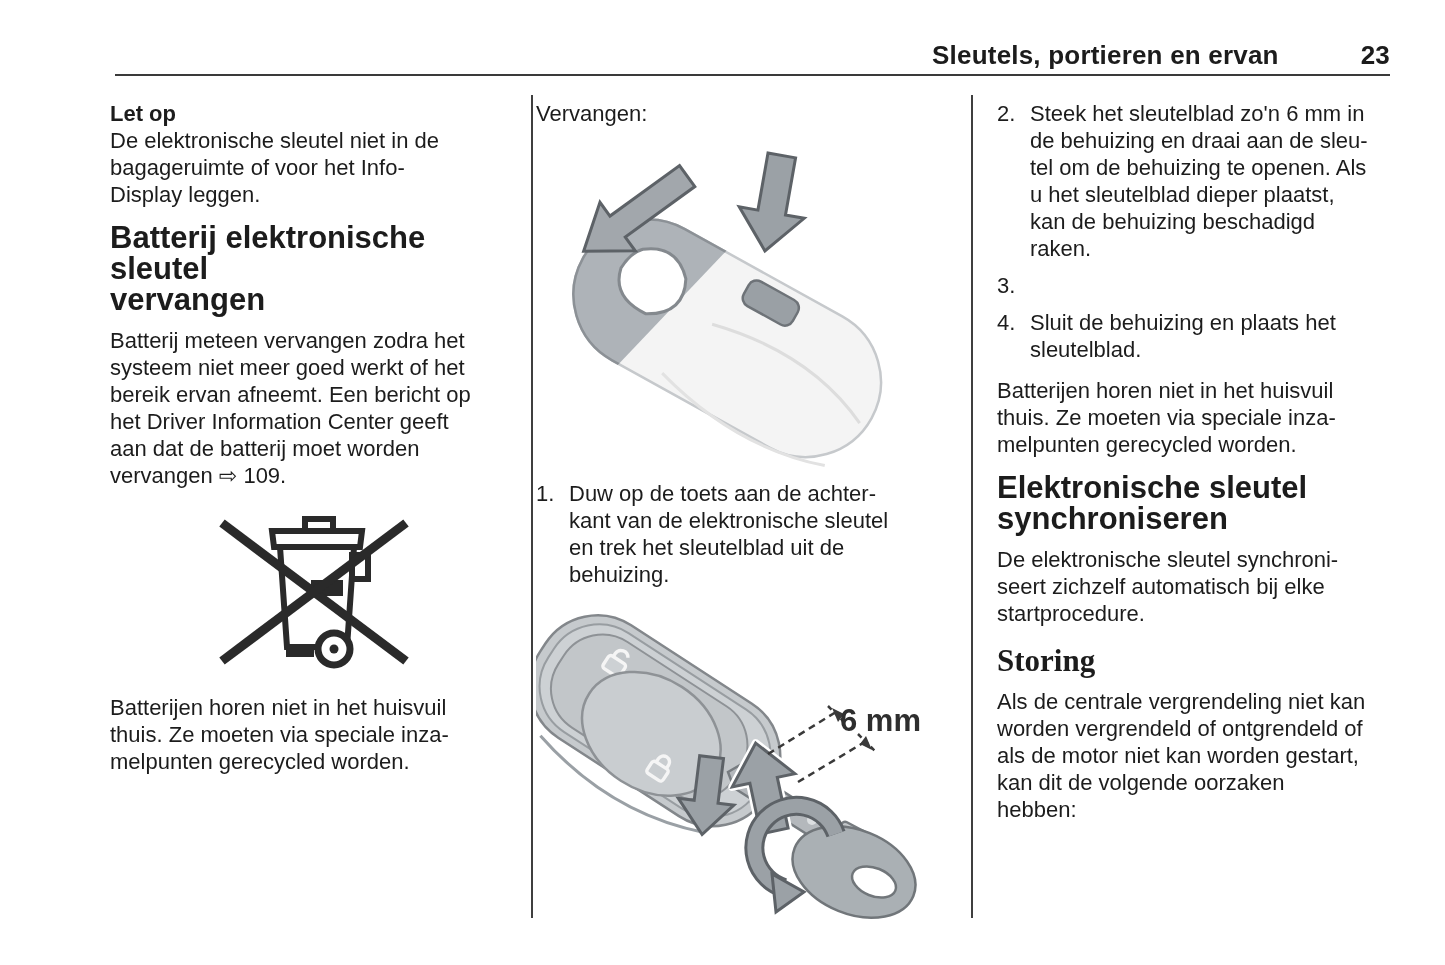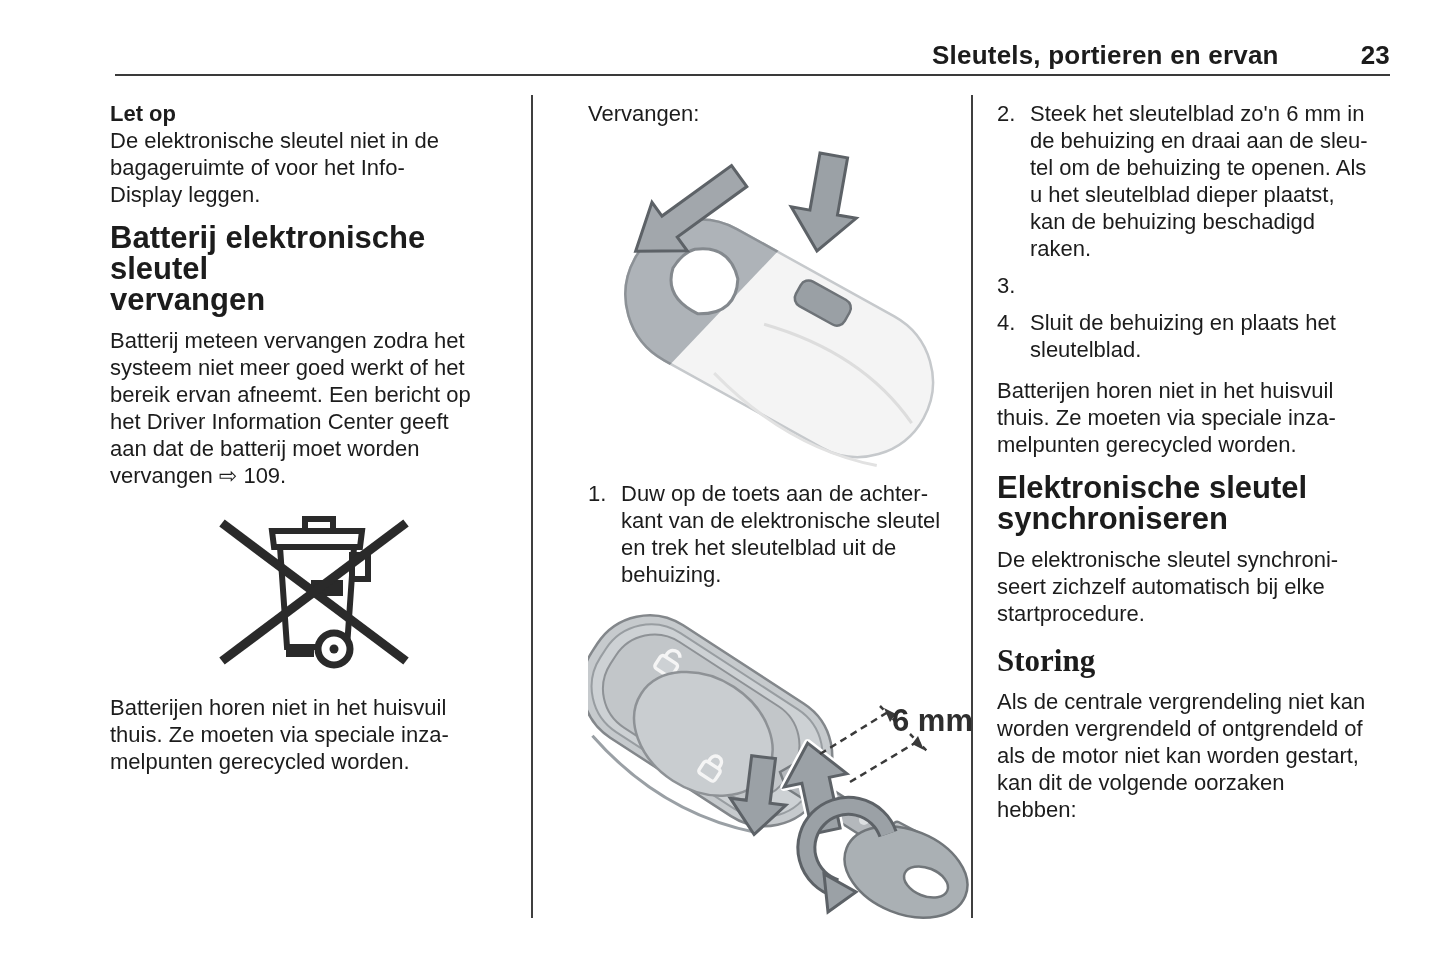--- a/index.html
+++ b/index.html
@@ -9,21 +9,21 @@
     overflow:hidden;
   }
   .hdr{
     position:absolute;top:40px;right:55px;display:flex;align-items:baseline;gap:82px;
     font-weight:bold;font-size:26px;letter-spacing:0.2px;
   }
   .rule{position:absolute;left:115px;right:55px;top:74px;height:2px;background:#3a3a3a;}
   .vdiv{position:absolute;top:95px;height:823px;width:2px;background:#3f3f3f;}
   .col{position:absolute;top:100px;font-size:22px;line-height:27px;}
   #col1{left:110px;width:398px;}
-  #col2{left:588px;width:398px;}
+  #col2{left:536px;width:398px;}
   #col3{left:997px;width:400px;}
   .lines{white-space:pre-line;}
   .b{font-weight:bold;}
   h2{font-size:31px;line-height:31px;font-weight:bold;margin:14px 0 12px 0;white-space:pre-line;}
   p{margin:0 0 0 0;}
   .mt14{margin-top:14px;} .mt12{margin-top:12px;} .mt8{margin-top:8px;}
   .step{display:flex;margin-top:10px;}
   .step:first-child{margin-top:0;}
   .step .num{flex:none;width:33px;}
   .fig{position:relative;text-decoration:underline;}

